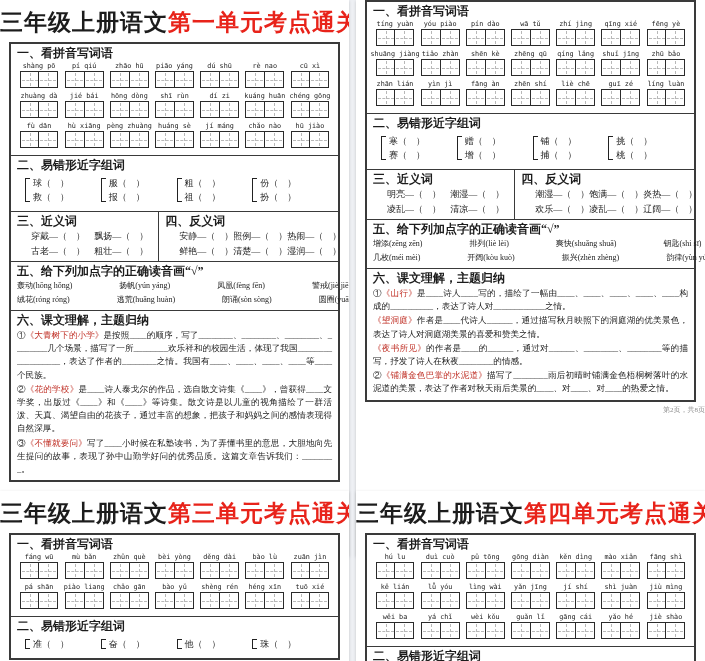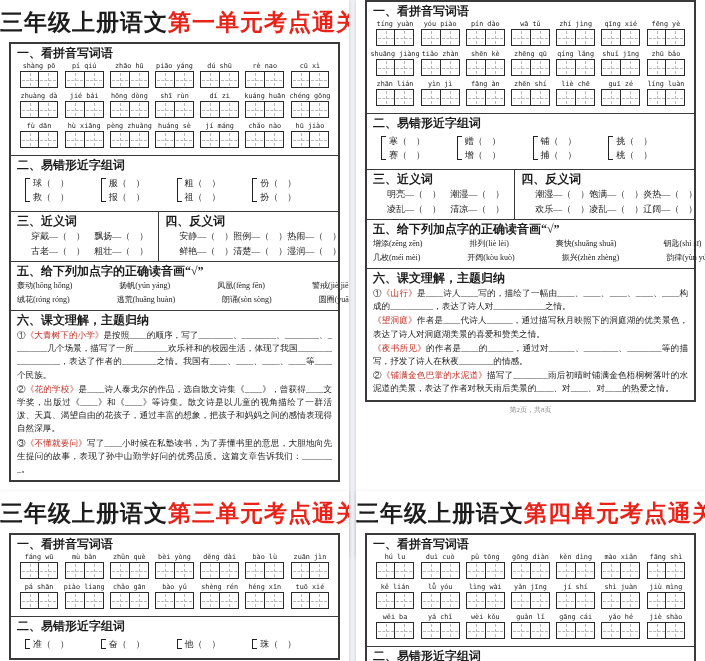--- a/index.html
+++ b/index.html
@@ -76,21 +76,21 @@
   .item-row{display:flex;justify-content:space-between;font-size:9px;line-height:14.5px;padding-right:4px;white-space:nowrap;margin-left:14px;}
   
   .pron-row{display:flex;justify-content:space-between;font-size:8px;line-height:14px;white-space:nowrap;padding-right:2px;gap:47px;}
   
   .para{
     font-size:8.6px;line-height:13.2px;
     text-align:justify;word-break:break-all;
     margin:1px 0;
   }
   .red{color:var(--lesson-red,#c03127);}
-  .footer{text-align:center;font-size:7px;color:#8a8a8a;margin-top:3px;}
+  .footer{text-align:right;font-size:7px;color:#8a8a8a;margin-top:3px;}
 </style>
 </head>
 <body style="--title-red: #e8231a; --lesson-red: #c03127; --page-bg: #eef0f4; --line: #3a3a3a;">
 
 <div class="grid">
     <div class="page">
       <div class="title"><span class="t-black">三年级上册语文</span><span class="t-red">第一单元考点通关</span></div>
       <div class="box">
         <div class="sec">
           <div class="sec-h">一、看拼音写词语</div>

